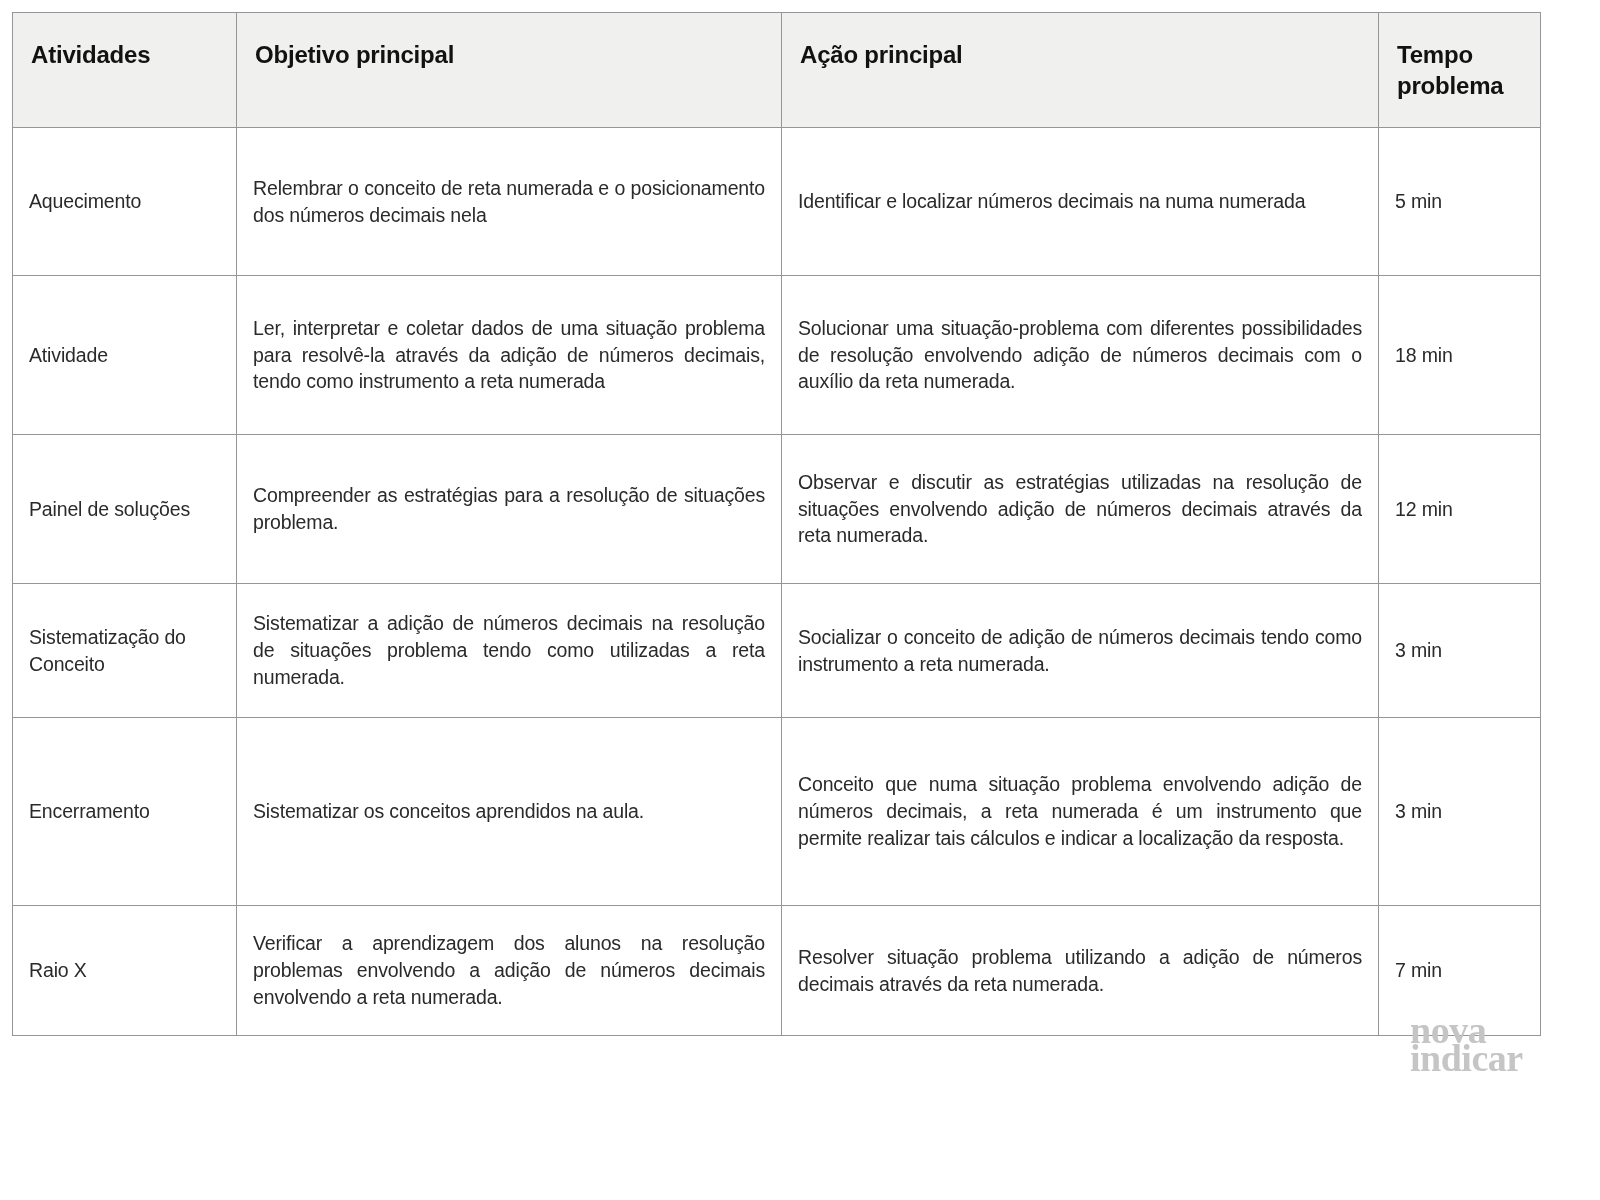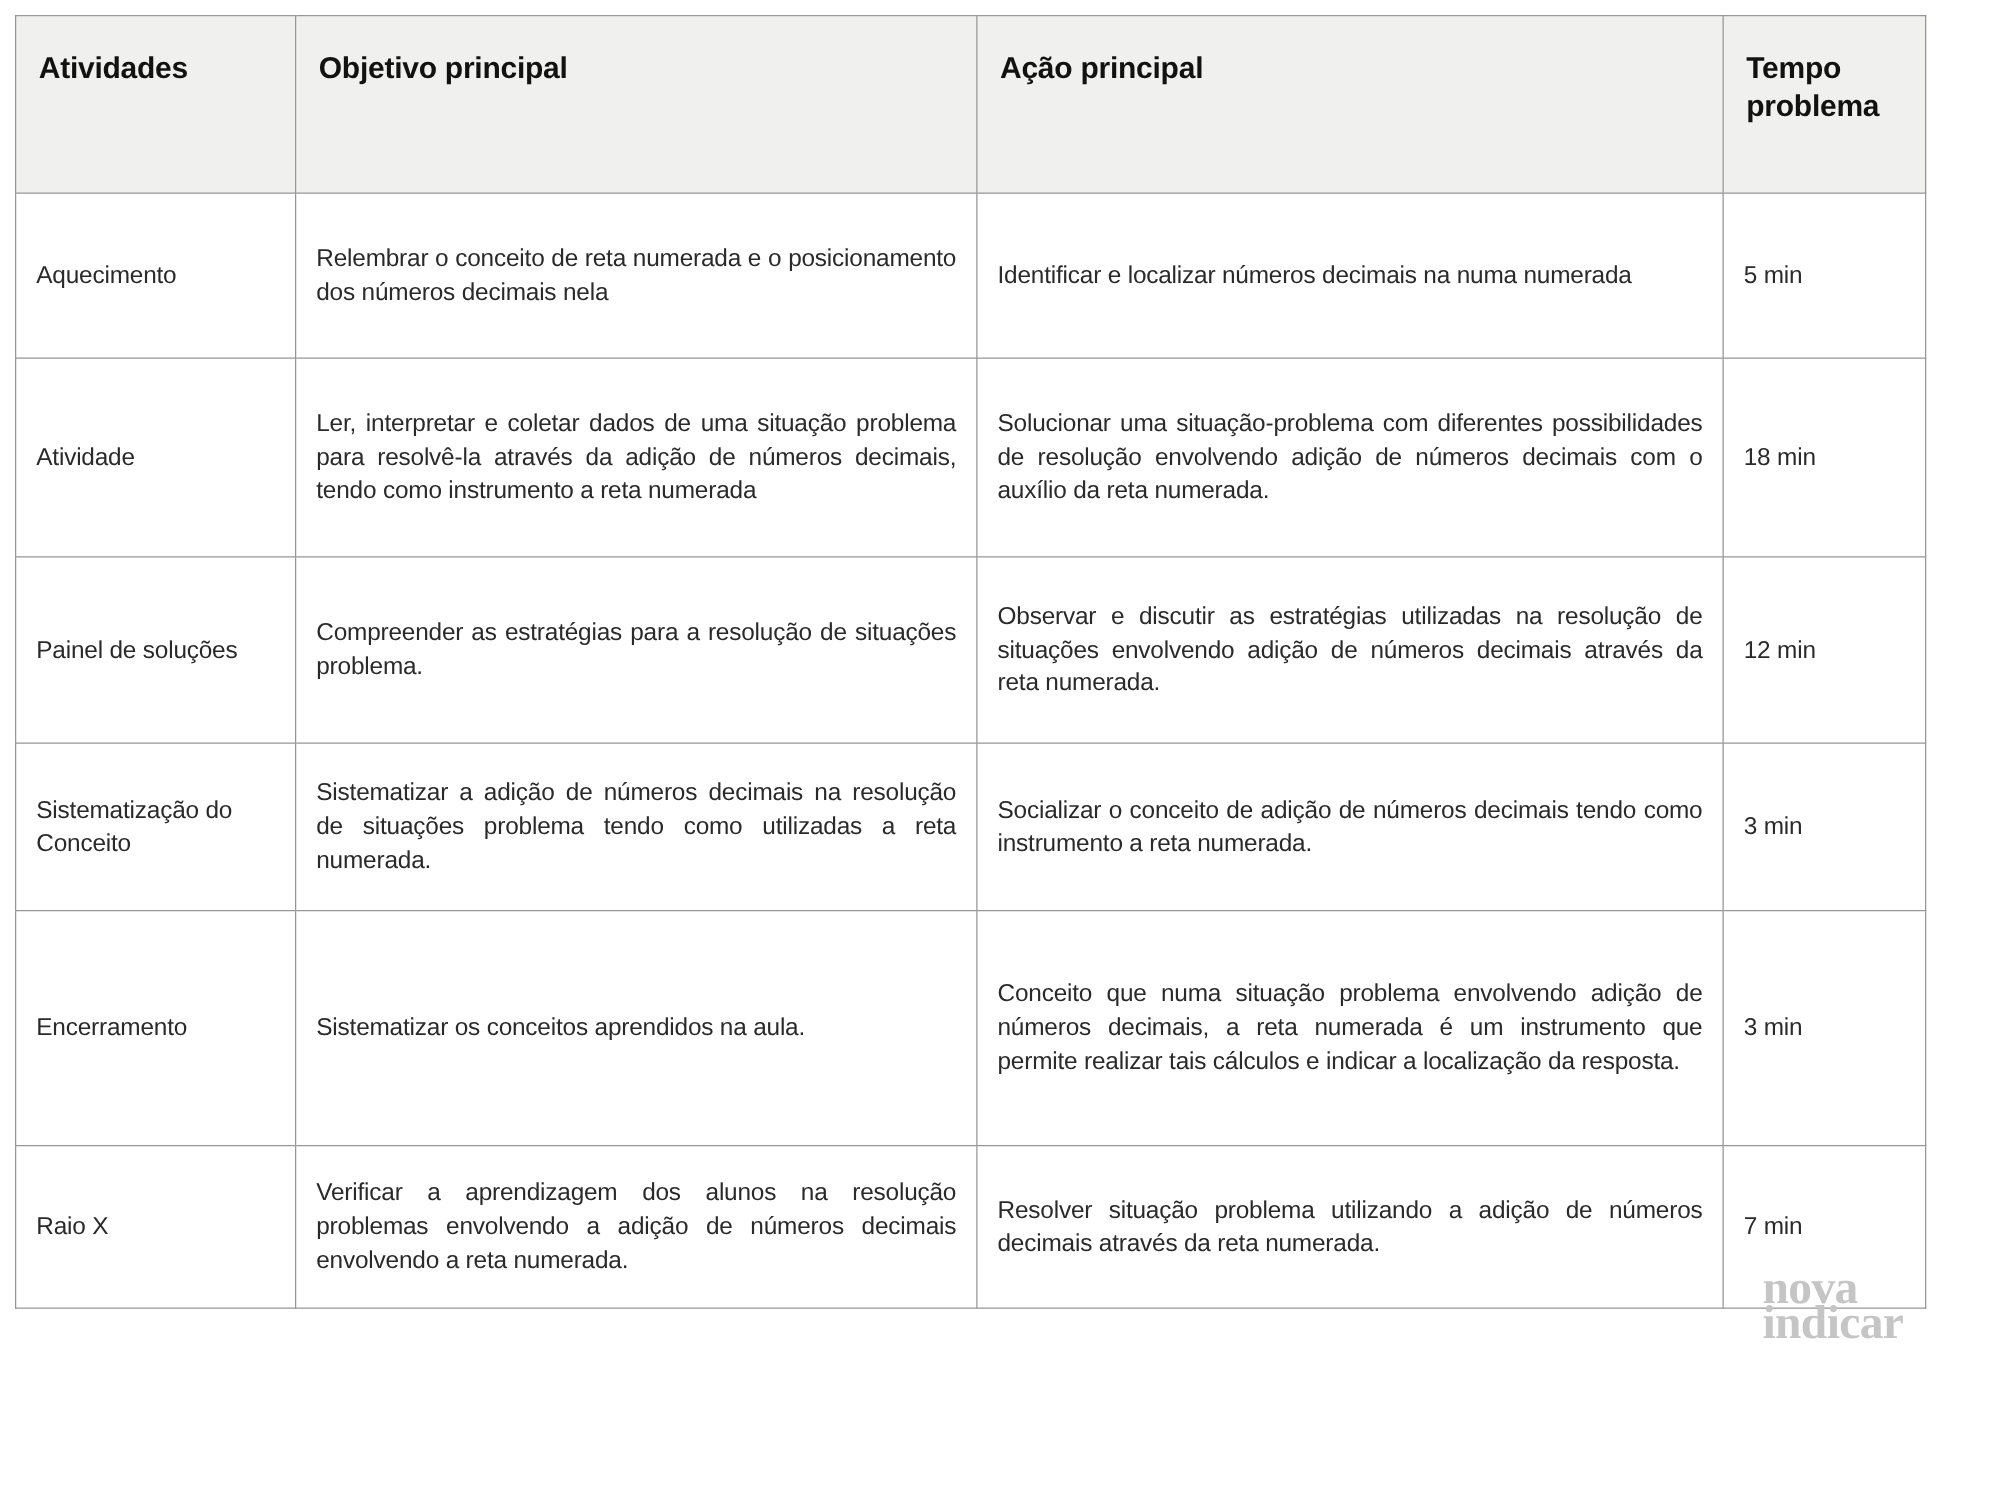--- a/index.html
+++ b/index.html
@@ -29,21 +29,21 @@
   table.lesson col.c1 { width: 224px; }
   table.lesson col.c2 { width: 545px; }
   table.lesson col.c3 { width: 597px; }
   table.lesson col.c4 { width: 162px; }
 
   table.lesson th,
   table.lesson td {
     border: 1.5px solid #969696;
     box-sizing: border-box;
   }
-  table.lesson thead tr { height: 142px; }
+  table.lesson thead tr { height: 115px; }
   table.lesson th {
     background: #f0f0ef;
     text-align: left;
     vertical-align: top;
     padding: 26px 18px 10px 18px;
     font-size: 24px;
     font-weight: bold;
     color: #121212;
     letter-spacing: -0.2px;
     line-height: 1.3;
@@ -57,21 +57,21 @@
     letter-spacing: -0.15px;
     padding: 12px 16px;
   }
   td.col-atividade { padding-left: 18px; padding-right: 14px; }
   td.col-objetivo, td.col-acao {
     text-align: justify;
     text-justify: inter-word;
   }
   td.col-tempo { padding-left: 14px; }
 
-  tbody tr:nth-child(1) { height: 132px; }
+  tbody tr:nth-child(1) { height: 148px; }
   tbody tr:nth-child(2) { height: 159px; }
   tbody tr:nth-child(3) { height: 149px; }
   tbody tr:nth-child(4) { height: 134px; }
   tbody tr:nth-child(5) { height: 188px; }
   tbody tr:nth-child(6) { height: 130px; }
 
   .logo {
     position: absolute;
     left: 1410px;
     top: 1016px;

